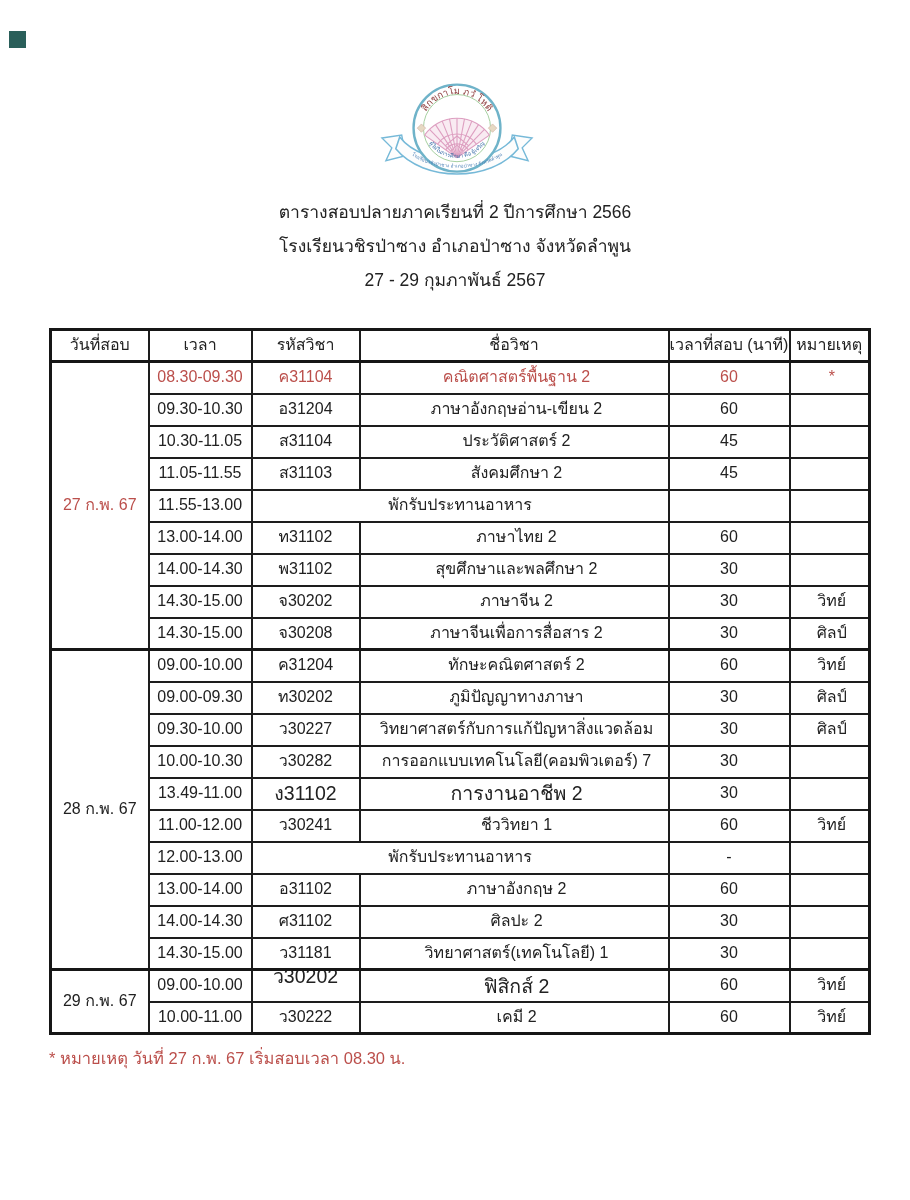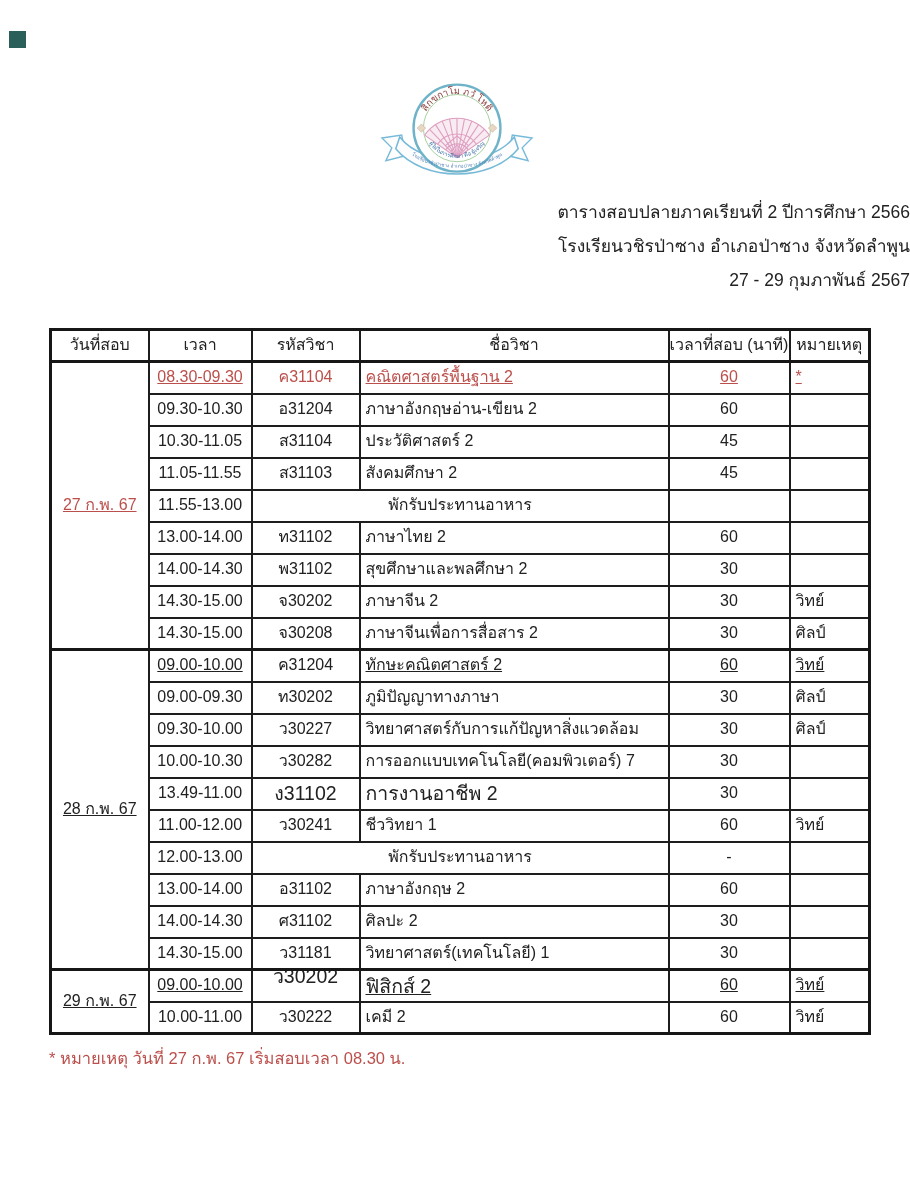--- a/index.html
+++ b/index.html
@@ -5,34 +5,34 @@
   * { margin:0; padding:0; box-sizing:border-box; }
   html,body { width:910px; height:1200px; background:#ffffff;
     font-family:"Liberation Sans", sans-serif; color:#212121; }
   .page { position:relative; width:910px; height:1200px; background:#ffffff; overflow:hidden; }
 
   .corner-mark { position:absolute; left:9px; top:31px; width:17px; height:17px;
     background:#2a5f5a; }
 
   .logo { position:absolute; left:378px; top:82px; width:158px; height:110px; }
 
-  .titles { position:absolute; left:0; top:195px; width:910px; text-align:right;
+  .titles { position:absolute; left:0; top:195px; width:910px; text-align:center;
     font-size:17.5px; line-height:34px; color:#222; }
 
   table.schedule { position:absolute; left:49px; top:328px; width:819px;
     border-collapse:collapse; table-layout:fixed; font-size:16px;
     border:3px solid #161616; }
   .schedule th, .schedule td { border:2px solid #1d1d1d; line-height:1.05;
     vertical-align:middle; text-align:center; font-weight:normal;
     overflow:hidden; white-space:nowrap; }
   .schedule thead tr { height:32px; }
   .schedule tbody tr { height:32px; }
   .schedule thead th { border-bottom:3px solid #161616; }
-  .schedule tbody tr.sec-top td { border-top:3px solid #161616;text-decoration:underline; }
-  .schedule td.subject, .schedule td.note { text-align:left; padding-left:5px; }
+  .schedule tbody tr.sec-top td { border-top:3px solid #161616; }
+  .schedule td.subject, .schedule td.note { text-align:center; padding-left:5px; }
   .schedule td.break-cell { }
   .schedule tr.red td { color:#bb4f4b; }
   .schedule tr.large td.code, .schedule tr.large td.subject { font-size:19.5px; }
   .schedule td.code span { display:inline-block; }
   .schedule tr.raised td.code { vertical-align:top; }
   .schedule tr.raised td.code span { position:relative; top:-5px; }
 
   .footnote { position:absolute; left:49px; top:1045px; font-size:16.5px; color:#bb4f4b; }
 </style>
 </head>

